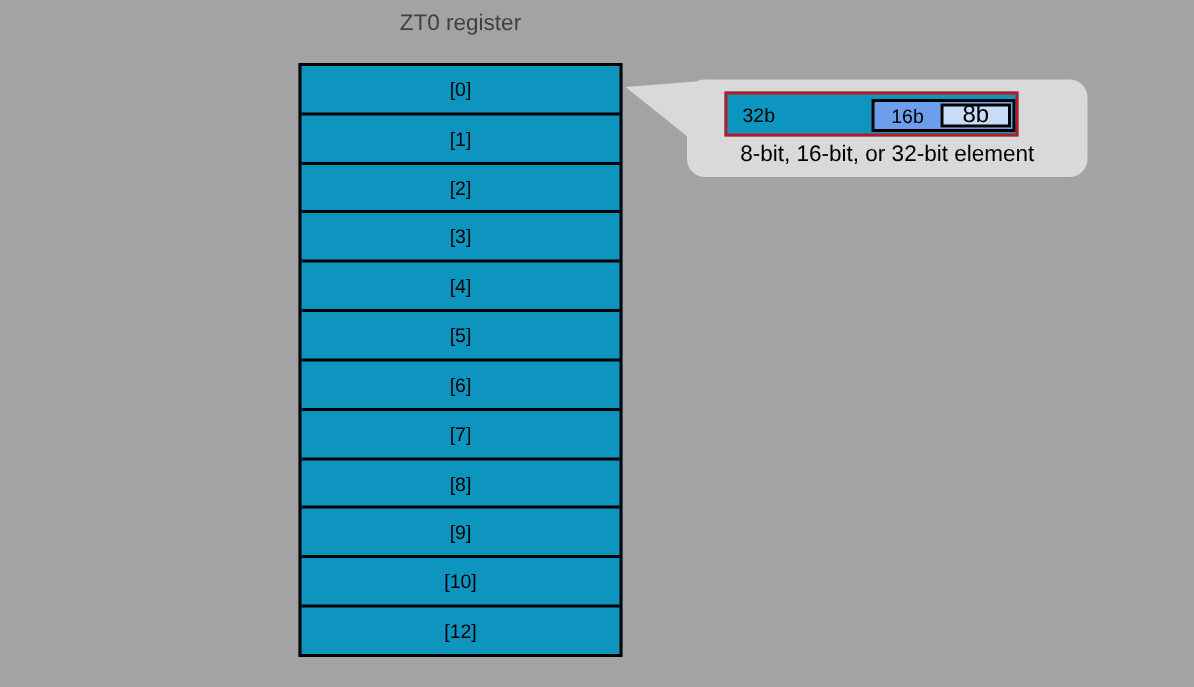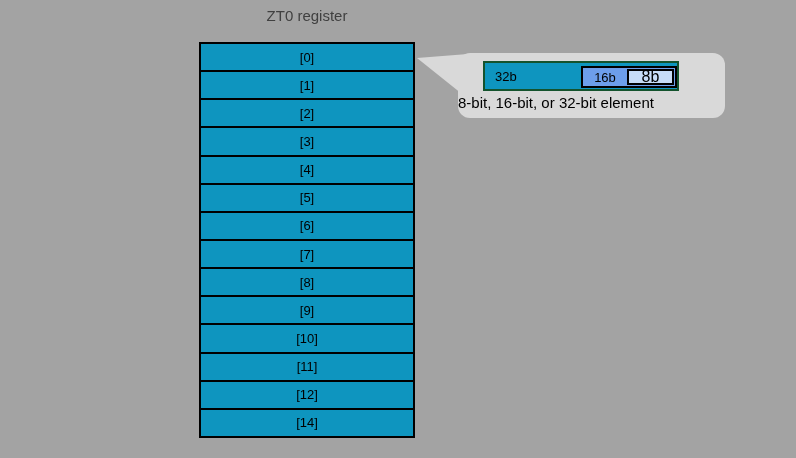--- a/index.html
+++ b/index.html
@@ -58,21 +58,21 @@
     background: #D9D9D9;
     border-radius: 12px;
   }
 
   
   .bar {
     position: absolute;
     left: 25px; top: 8px;
     width: 196px; height: 30px;
     box-sizing: border-box;
-    border: 2px solid #14532d;
+    border: 2px solid #b91c1c;
     background: #0E95BF;
     text-align: center;
   }
   .lbl32 {
     position: absolute;
     left: 10px; top: 0; bottom: 0;
     display: flex; align-items: center;
     font-size: 13px; color: #000000;
   }
   .seg16 {
@@ -95,20 +95,21 @@
     box-sizing: border-box;
     border: 2px solid #000000;
     background: #C7DCF7;
     display: flex; align-items: center; justify-content: center;
     font-size: 16px; color: #000000;
   }
 
   .caption {
     position: absolute;
     left: 0; right: 0; top: 41px;
+    text-align: center;
     font-size: 15px;
     color: #000000;
     white-space: nowrap;
   }
 </style>
 </head>
 <body>
 
 <div class="canvas">
 
@@ -142,27 +143,21 @@
     <div class="row">
         <span>[8]</span>
       </div>
     <div class="row">
         <span>[9]</span>
       </div>
     <div class="row">
         <span>[10]</span>
       </div>
     <div class="row">
-        <span>[11]</span>
-      </div>
-    <div class="row">
         <span>[12]</span>
-      </div>
-    <div class="row">
-        <span>[14]</span>
       </div>
   </div>
 
   <svg class="tail" viewBox="0 0 70 56" aria-hidden="true">
     <polygon points="7,12 58,8 52,48" fill="#D9D9D9"></polygon>
   </svg>
 
   <div class="bubble">
     <div class="bar">
       <span class="lbl32">32b</span>

